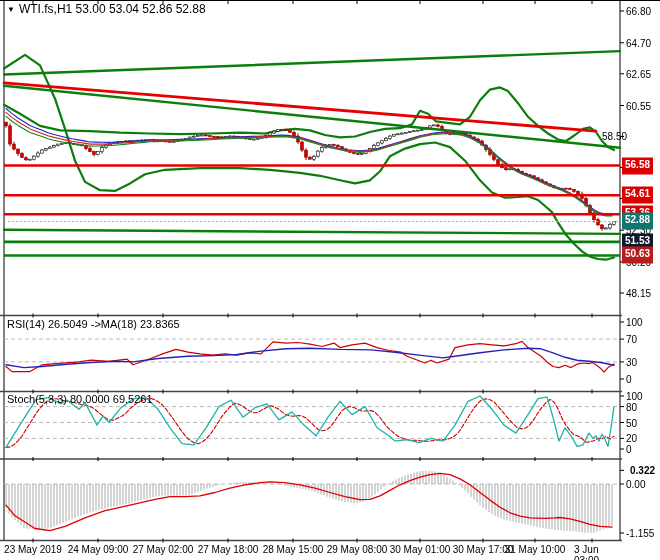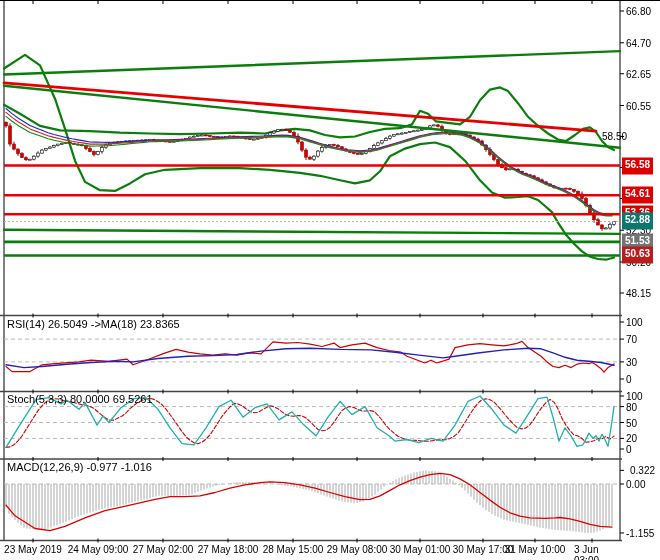--- a/index.html
+++ b/index.html
@@ -633,50 +633,50 @@
       <line x1="620" y1="379" x2="624" y2="379" stroke="#000" stroke-width="1"></line>
       <line x1="620" y1="396" x2="624" y2="396" stroke="#000" stroke-width="1"></line>
       <line x1="620" y1="406.6" x2="624" y2="406.6" stroke="#000" stroke-width="1"></line>
       <line x1="620" y1="422.5" x2="624" y2="422.5" stroke="#000" stroke-width="1"></line>
       <line x1="620" y1="438.4" x2="624" y2="438.4" stroke="#000" stroke-width="1"></line>
       <line x1="620" y1="449" x2="624" y2="449" stroke="#000" stroke-width="1"></line>
       <line x1="620" y1="470.3472" x2="624" y2="470.3472" stroke="#000" stroke-width="1"></line>
       <line x1="620" y1="484" x2="624" y2="484" stroke="#000" stroke-width="1"></line>
       <line x1="620" y1="532.972" x2="624" y2="532.972" stroke="#000" stroke-width="1"></line>
     </svg>
+  <div class="ovl chart-title"><span class="arr">▼</span><span>WTI.fs,H1  53.00 53.04 52.86 52.88</span></div>
   <div class="ovl ind-title" style="left:7px;top:318px">RSI(14) 26.5049  -&gt;MA(18) 23.8365</div>
   <div class="ovl ind-title" style="left:7px;top:393px">Stoch(5,3,3) 80.0000 69.5261</div>
-  <div class="ovl ind-title" style="left:7px;top:461px">MACD(12,26,9) -0.977 -1.016</div>
   <div id="labels">
       <div class="ytick" style="left: 626px; top: 11px;">66.80</div>
       <div class="ytick" style="left: 626px; top: 42.752px;">64.70</div>
       <div class="ytick" style="left: 626px; top: 73.748px;">62.65</div>
       <div class="ytick" style="left: 626px; top: 105.5px;">60.55</div>
       <div class="ytick" style="left: 602px; top: 136.496px;">58.50</div>
       <div class="ytick" style="left: 626px; top: 167.492px;">56.45</div>
       <div class="ytick" style="left: 626px; top: 198.488px;">54.40</div>
       <div class="ytick" style="left: 626px; top: 230.24px;">52.30</div>
       <div class="ytick" style="left: 626px; top: 261.992px;">50.20</div>
       <div class="ytick" style="left: 626px; top: 292.988px;">48.15</div>
       <div class="ytick" style="left: 626px; top: 322px;">100</div>
       <div class="ytick" style="left: 626px; top: 339.1px;">70</div>
       <div class="ytick" style="left: 626px; top: 361.9px;">30</div>
       <div class="ytick" style="left: 626px; top: 379px;">0</div>
       <div class="ytick" style="left: 626px; top: 396px;">100</div>
       <div class="ytick" style="left: 626px; top: 406.6px;">80</div>
       <div class="ytick" style="left: 626px; top: 422.5px;">50</div>
       <div class="ytick" style="left: 626px; top: 438.4px;">20</div>
       <div class="ytick" style="left: 626px; top: 449px;">0</div>
-      <div class="ytick" style="left: 630px; top: 470.347px;">0.322</div>
+      <div class="ytick" style="left: 630px; top: 470.347px; font-weight: bold;">0.322</div>
       <div class="ytick" style="left: 626px; top: 484px;">0.00</div>
       <div class="ytick" style="left: 626px; top: 532.972px;">-1.155</div>
       <div class="badge" style="left: 622px; top: 165.526px; background: rgb(221, 0, 0);">56.58</div>
       <div class="badge" style="left: 622px; top: 195.313px; background: rgb(221, 0, 0);">54.61</div>
       <div class="badge" style="left: 622px; top: 214.213px; background: rgb(221, 0, 0);">53.36</div>
-      <div class="badge" style="left: 622px; top: 241.882px; background: #737373;">51.53</div>
+      <div class="badge" style="left: 622px; top: 241.882px; background: #0f172a;">51.53</div>
       <div class="badge" style="left: 622px; top: 255.49px; background: #b91c1c;">50.63</div>
       <div class="badge" style="left: 622px; top: 221.47px; background: #0f766e;">52.88</div>
       <div class="xlab" style="left: 33px; top: 544px;">23 May 2019</div>
       <div class="xlab" style="left: 98px; top: 544px;">24 May 09:00</div>
       <div class="xlab" style="left: 163px; top: 544px;">27 May 02:00</div>
       <div class="xlab" style="left: 228px; top: 544px; text-align: center;">27 May 18:00</div>
       <div class="xlab" style="left: 293px; top: 544px;">28 May 15:00</div>
       <div class="xlab" style="left: 357px; top: 544px;">29 May 08:00</div>
       <div class="xlab" style="left: 420px; top: 544px;">30 May 01:00</div>
       <div class="xlab" style="left: 483px; top: 544px;">30 May 17:00</div>

